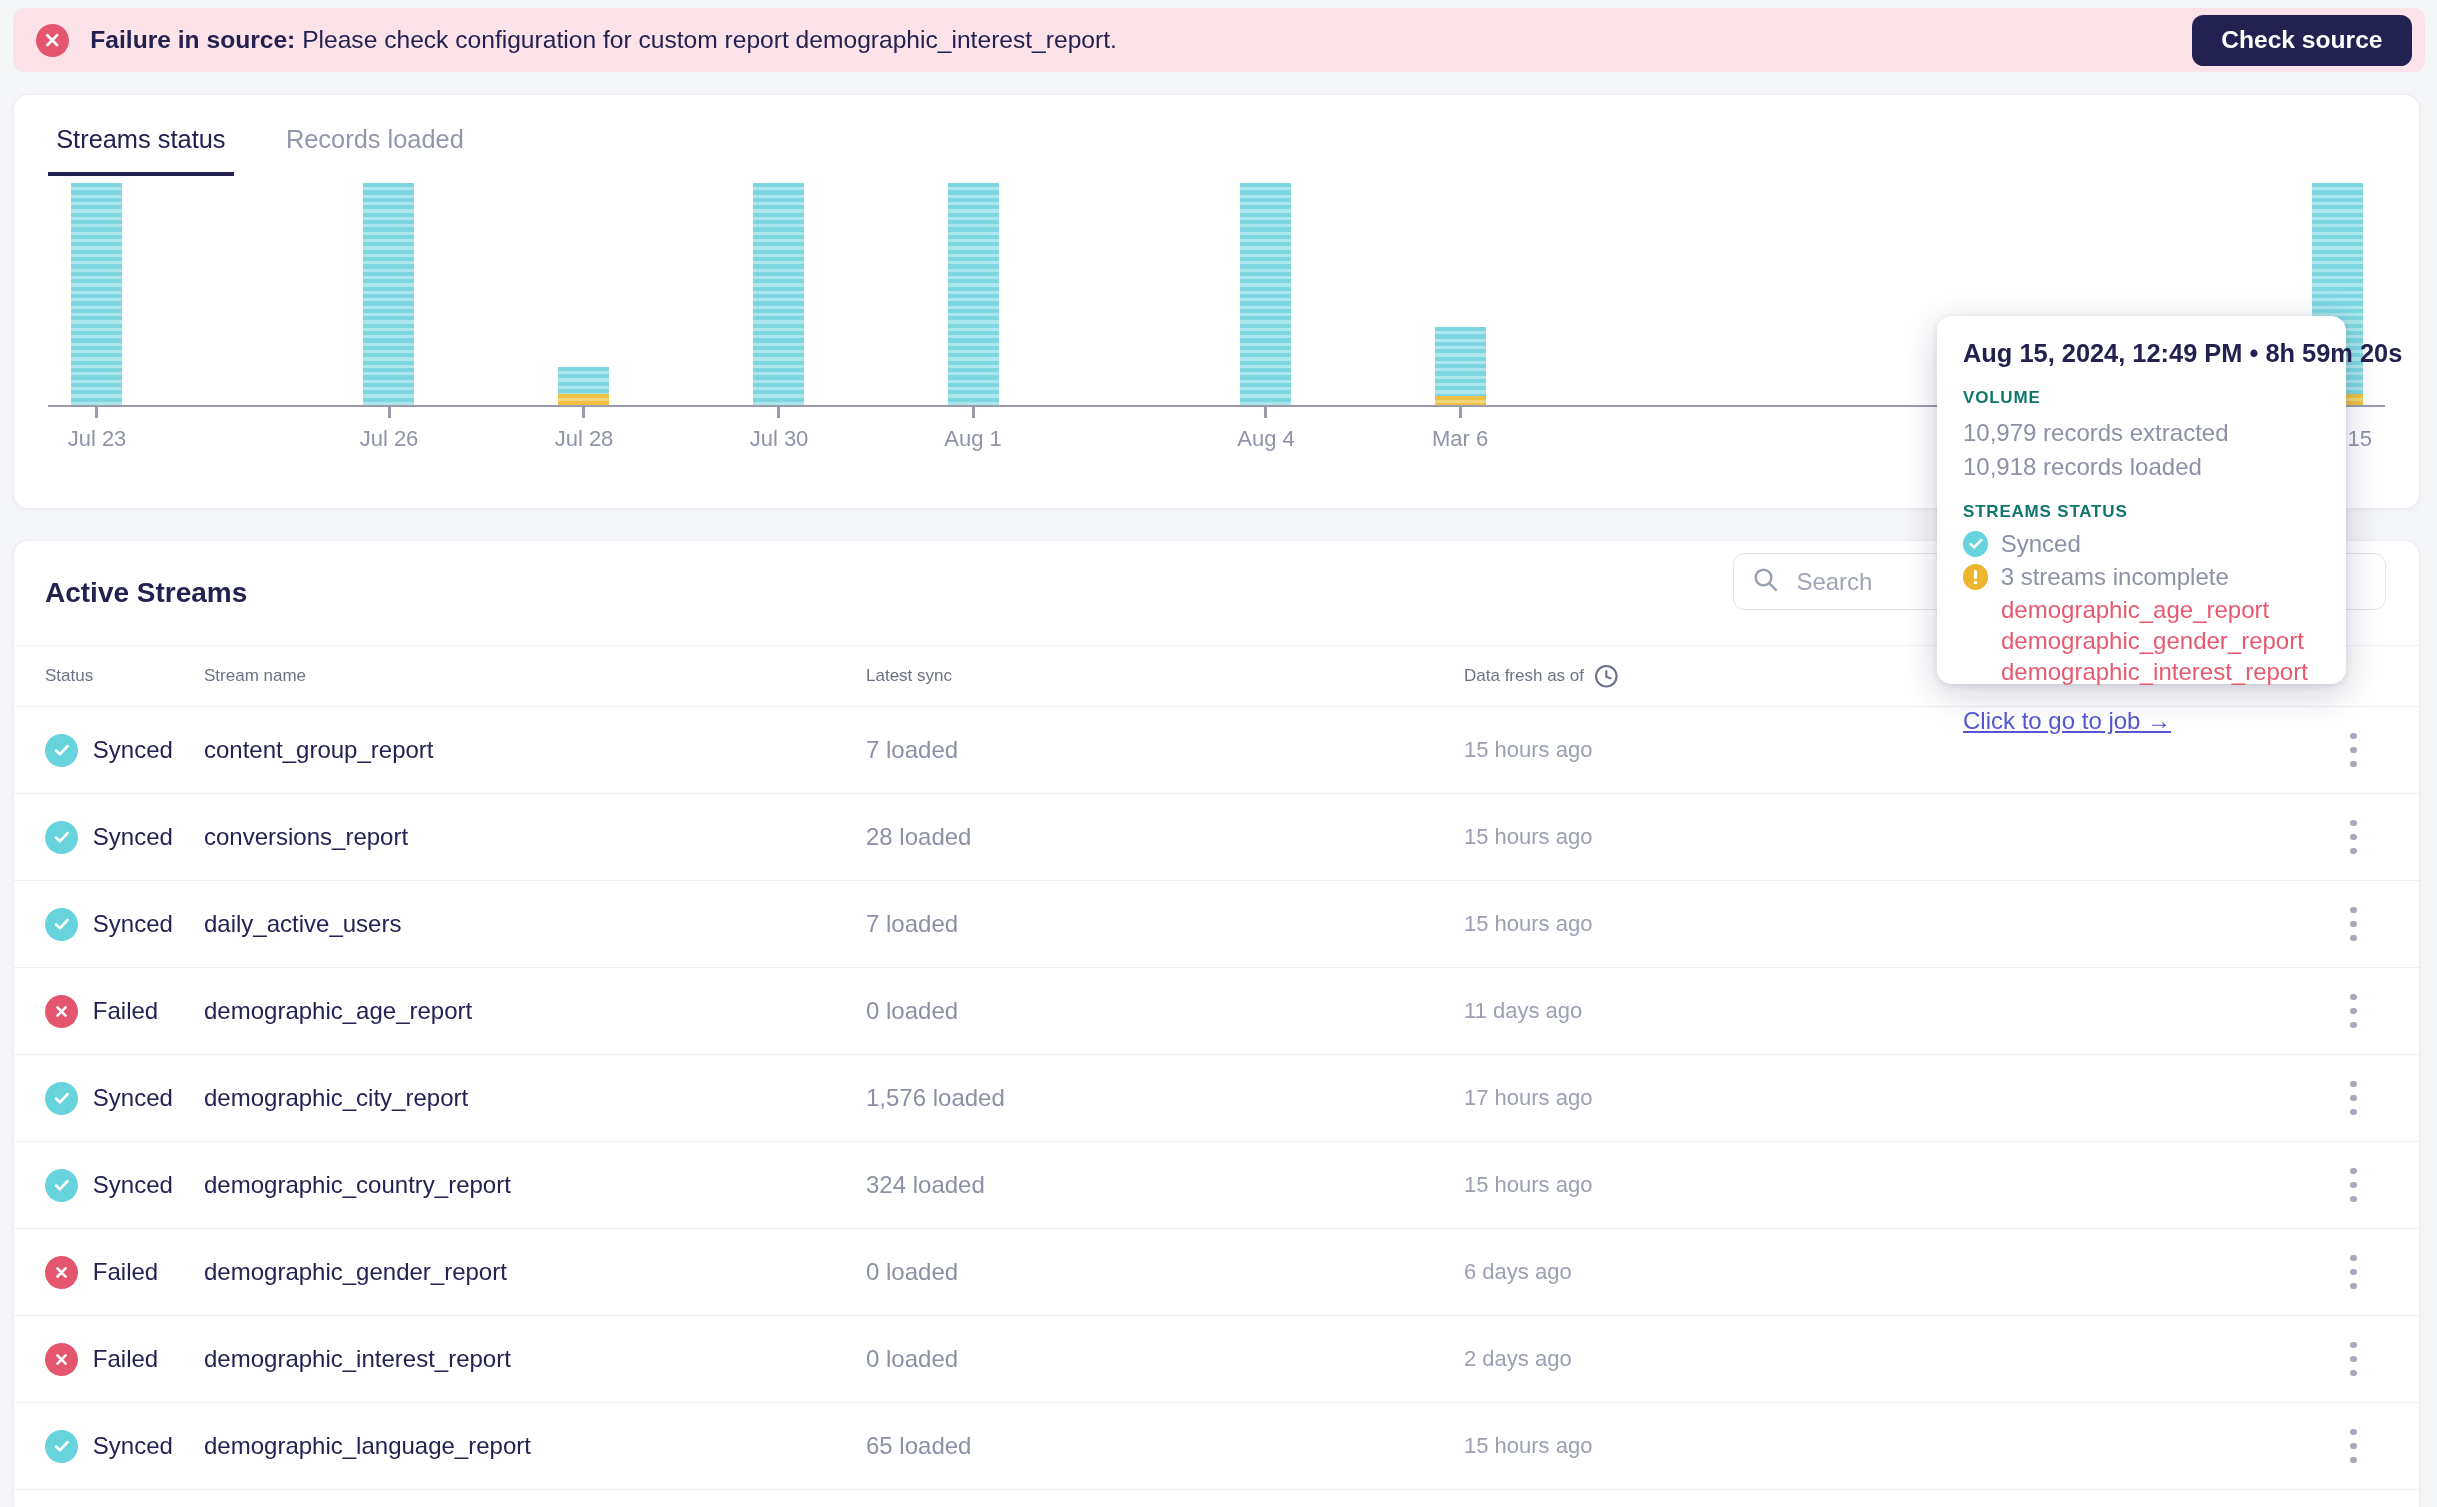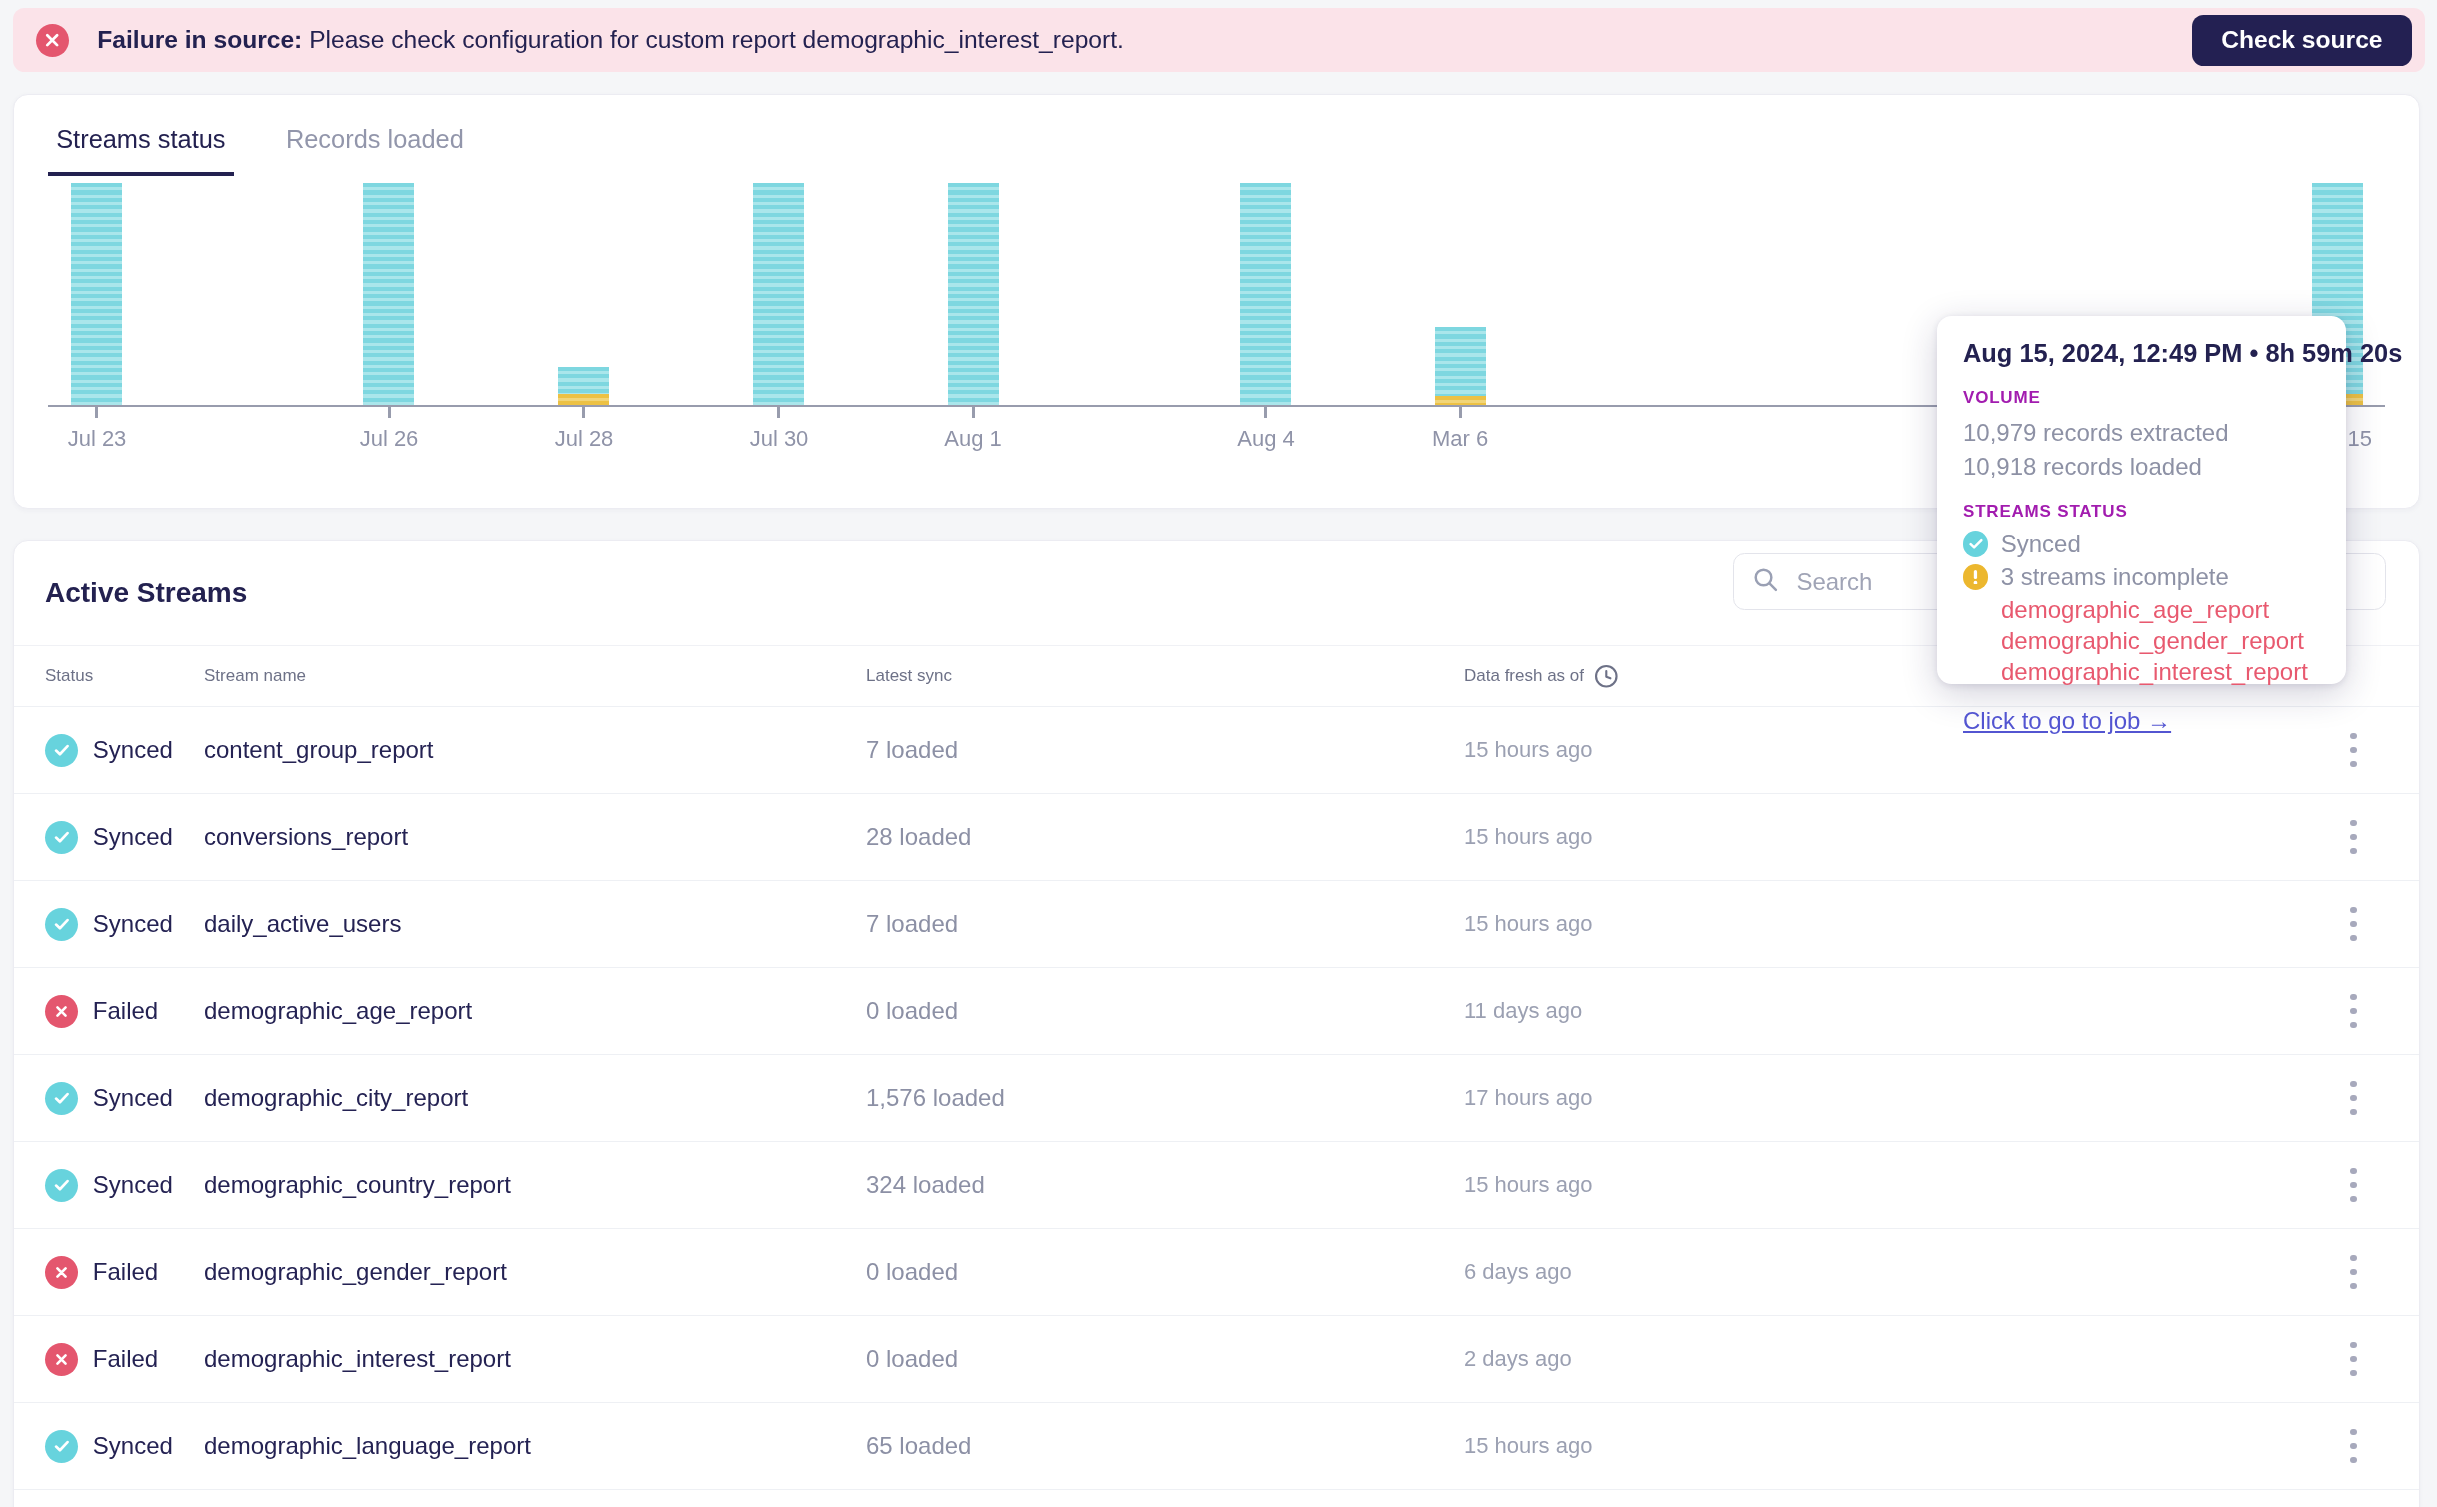--- a/index.html
+++ b/index.html
@@ -9,21 +9,21 @@
     font-family:"Liberation Sans", sans-serif;
     color:#242253;
     position:relative;
   }
   .page { position:relative; width:2438px; height:1507px; }
 
   
   .banner {
     position:absolute; left:13px; top:8.2px; width:2412px; height:64px;
     background:#fbe3e9; border-radius:11.5px;
-    display:flex; align-items:center; padding:0 23px;gap:7px;
+    display:flex; align-items:center; padding:0 23px;
   }
   .banner-icon {
     width:33px; height:33px; border-radius:50%; background:#e4566e;
     display:flex; align-items:center; justify-content:center; flex:0 0 auto;
   }
   .banner-text { margin-left:21.3px; font-size:24.6px; color:#232150; }
   .banner-text b { font-weight:700; }
   .check-btn {
     position:absolute; right:13px; top:6.6px; height:51px; padding:0 29.5px;
     background:#232052; color:#ffffff; border:none; border-radius:11.5px;
@@ -66,21 +66,21 @@
   }
 
   
   .tooltip {
     position:absolute; left:1937px; top:316px; width:409px; height:368px;
     background:#ffffff; border-radius:14.8px; z-index:50;
     box-shadow:0 9.8px 36px rgba(35,32,80,0.20), 0 1.6px 6.6px rgba(35,32,80,0.10);
     padding:23px 26px;
   }
   .tt-title { font-size:25.4px; font-weight:600; color:#232150; margin-bottom:19.7px; white-space:nowrap; }
-  .tt-section { font-size:17px; font-weight:700; letter-spacing:0.8px; color:#a21caf; margin-bottom:8.2px; }
+  .tt-section { font-size:17px; font-weight:700; letter-spacing:0.8px; color:#0f766e; margin-bottom:8.2px; }
   .tt-line { font-size:24px; color:#8d91a5; line-height:34px; }
   .tt-gap { height:18px; }
   .tt-status-row { display:flex; align-items:center; gap:12.3px; margin-top:4.9px; font-size:24px; color:#8d91a5; }
   .dot-icon { width:25.4px; height:25.4px; border-radius:50%; display:flex; align-items:center; justify-content:center; flex:0 0 auto; }
   .dot-synced { background:#67d3dd; }
   .dot-warn { background:#ecb72e; }
   .tt-links { margin:3.3px 0 0 38px; }
   .tt-links a { display:block; font-size:24px; line-height:31px; color:#e8596f; text-decoration:none; }
   .tt-job { display:inline-block; margin-top:19.7px; font-size:24px; color:#5355d1; text-decoration:underline; cursor:pointer; }
 

